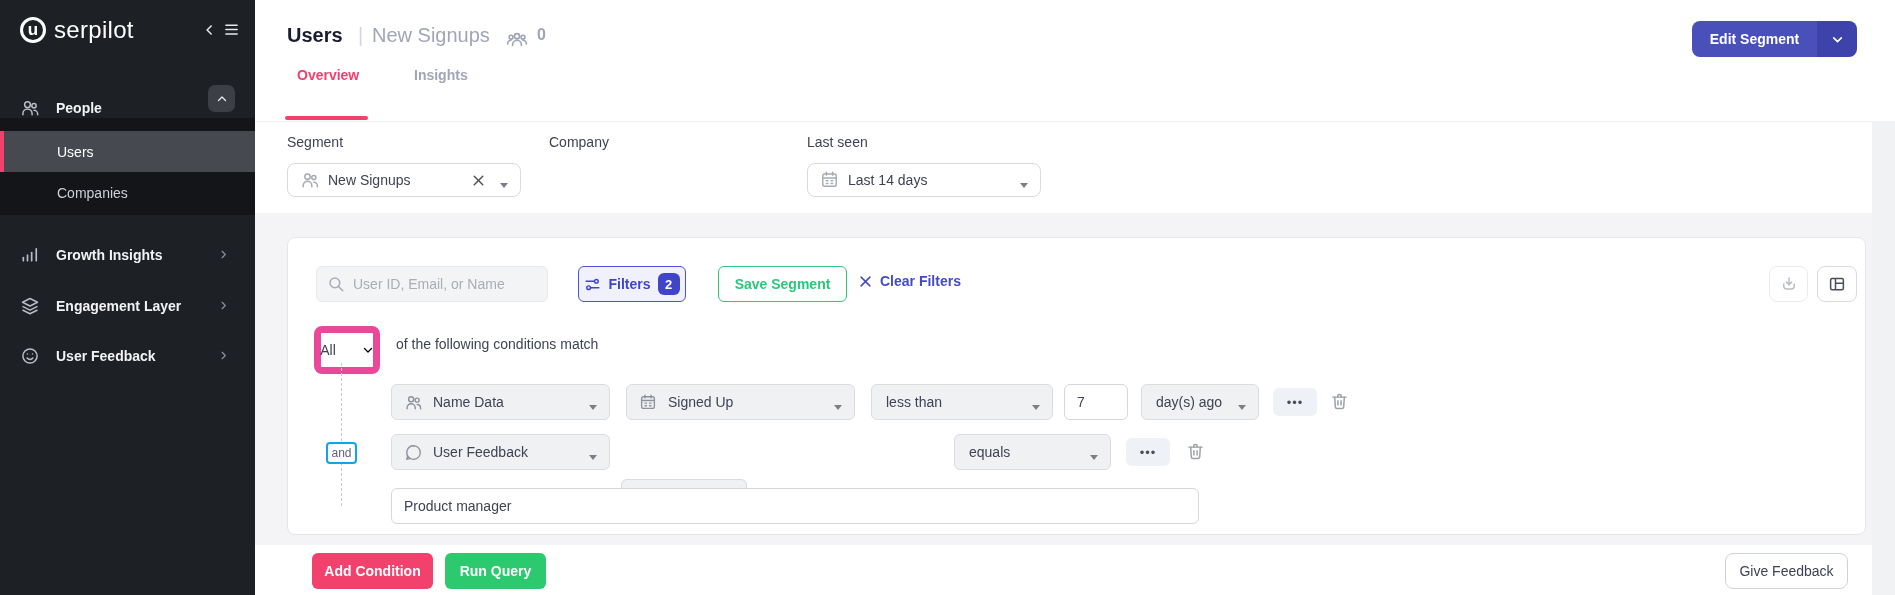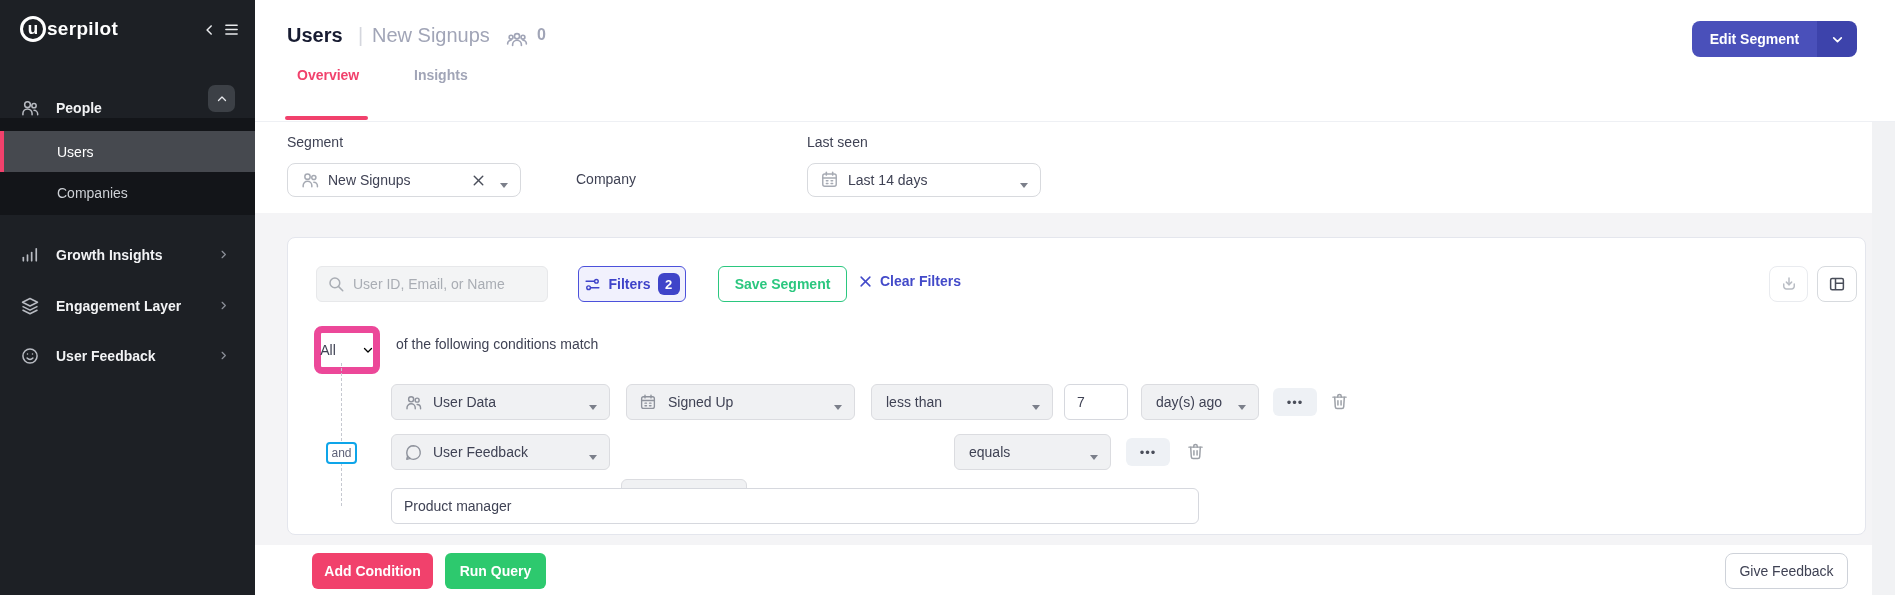--- a/index.html
+++ b/index.html
@@ -4,21 +4,21 @@
 <style>
   * { margin:0; padding:0; box-sizing:border-box; }
   html,body { width:1895px; height:595px; background:#fff; font-family:"Liberation Sans", sans-serif; }
   .app { position:relative; width:1895px; height:595px; overflow:hidden; background:#fff; }
 
   
   .sidebar { position:absolute; left:0; top:0; width:255px; height:595px; background:#1d2025; }
   .logo { position:absolute; left:20px; top:16px; display:flex; align-items:center; color:#fff; }
   .logo-circle { width:26px; height:26px; border:3px solid #fff; border-radius:50%;
     display:flex; align-items:center; justify-content:center; font-size:17px; font-weight:700; }
-  .logo-text { font-size:19px; font-weight:700; letter-spacing:.3px; margin-left:1px; }
+  .logo-text { font-size:24px; font-weight:400; letter-spacing:.3px; margin-left:8px; }
   .collapse-ctrl { position:absolute; left:203px; top:22px; display:flex; gap:6px; align-items:center; color:#e8e9ec; cursor:pointer; }
   .nav-row { position:absolute; left:0; width:255px; display:flex; align-items:center; color:#f2f3f5; cursor:pointer; }
   .nav-icon { position:absolute; left:20px; width:20px; height:20px; color:#b9bcc3; display:flex; }
   .nav-label { position:absolute; left:56px; font-size:14px; font-weight:700; }
   .nav-chevron { position:absolute; left:218px; width:12px; height:12px; color:#8d919a; display:flex; }
   .people-toggle { position:absolute; left:208px; top:-5px; width:27px; height:27px; background:#3c4046; border-radius:7px;
     display:flex; align-items:center; justify-content:center; color:#e9eaee; cursor:pointer; }
   .nav-group { position:absolute; left:0; top:118px; width:255px; height:97px; background:#131519; }
   .nav-sub { position:relative; width:255px; height:41px; display:flex; align-items:center; cursor:pointer; }
   .nav-sub.active { background:#46494f; margin-top:13px; }
@@ -251,21 +251,21 @@
       </span>
     </div>
   </div>
 
   <div class="tab active" style="left:297px;">Overview</div>
   <div class="tab inactive" style="left:414px;">Insights</div>
   <div class="tab-underline"></div>
   <div class="tabbar-border"></div>
 
   <div class="f-label" style="left:287px;">Segment</div>
-  <div class="f-label" style="left:576px;margin-top:37px;">Company</div>
+  <div class="f-label" style="left:549px;">Company</div>
   <div class="f-label" style="left:807px;">Last seen</div>
 
   <div class="f-box" style="left:287px;">
     <span class="fi">
       <svg width="20" height="20" viewBox="0 0 24 24" fill="none" stroke="currentColor" stroke-width="1.8" stroke-linecap="round">
           <circle cx="9" cy="8" r="3.2"></circle>
           <path d="M3.8 20v-1.3a5.2 5.2 0 0 1 10.4 0V20"></path>
           <circle cx="16.6" cy="9" r="2.5"></circle>
           <path d="M16.6 14.6a4.4 4.4 0 0 1 4.3 4.4V20"></path>
         </svg>
@@ -369,21 +369,21 @@
 
     <div class="dd" style="left:103px; top:146px; width:219px;">
       <span class="di">
         <svg width="19" height="19" viewBox="0 0 24 24" fill="none" stroke="currentColor" stroke-width="1.8" stroke-linecap="round">
             <circle cx="9" cy="8" r="3.2"></circle>
             <path d="M3.8 20v-1.3a5.2 5.2 0 0 1 10.4 0V20"></path>
             <circle cx="16.6" cy="9" r="2.5"></circle>
             <path d="M16.6 14.6a4.4 4.4 0 0 1 4.3 4.4V20"></path>
           </svg>
       </span>
-      <span class="dt">User Data</span>
+      <span class="dt">Name Data</span>
       <span class="caret dcaret"></span>
     </div>
     <div class="dd" style="left:338px; top:146px; width:229px;">
       <span class="di">
         <svg width="18" height="18" viewBox="0 0 24 24" fill="none" stroke="currentColor" stroke-width="1.8" stroke-linecap="round" stroke-linejoin="round">
             <rect x="3.5" y="5" width="17" height="15.5" rx="2.5"></rect>
             <line x1="3.5" y1="10" x2="20.5" y2="10"></line>
             <line x1="8" y1="2.8" x2="8" y2="6.5"></line>
             <line x1="16" y1="2.8" x2="16" y2="6.5"></line>
             <line x1="8" y1="13.5" x2="10" y2="13.5"></line>

